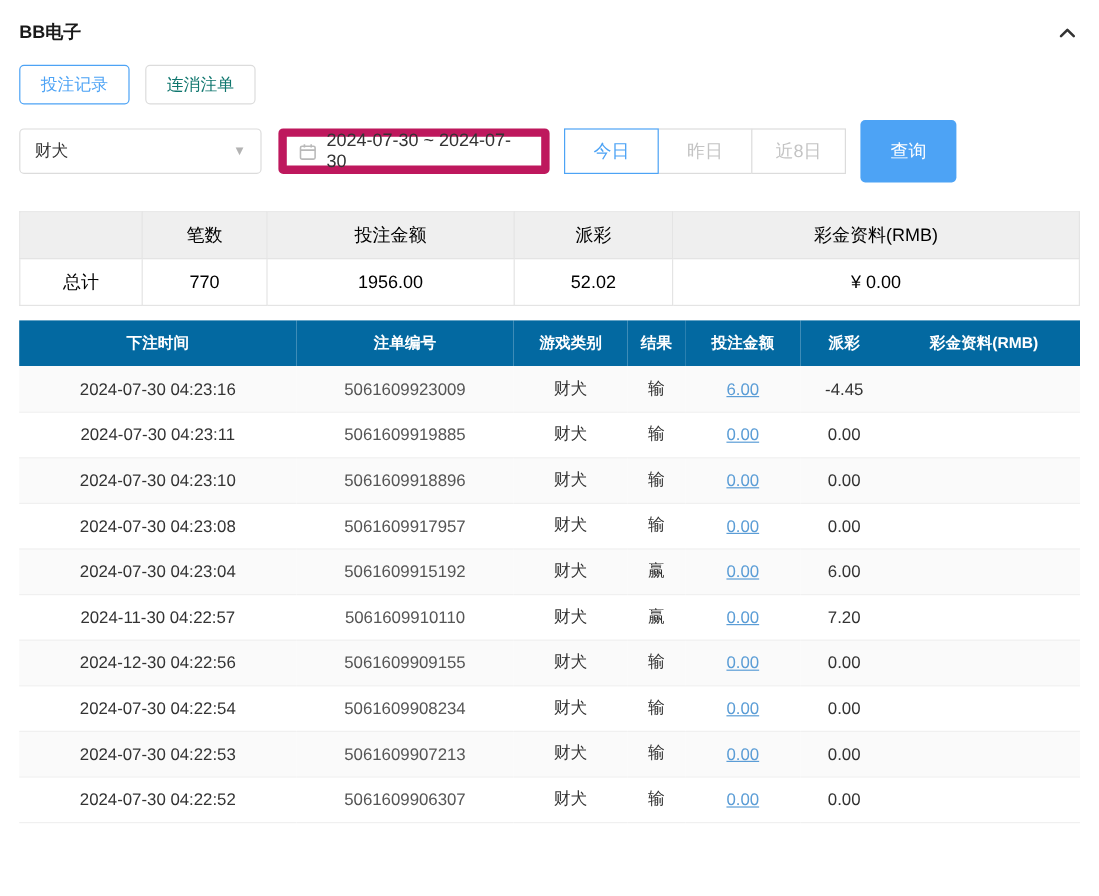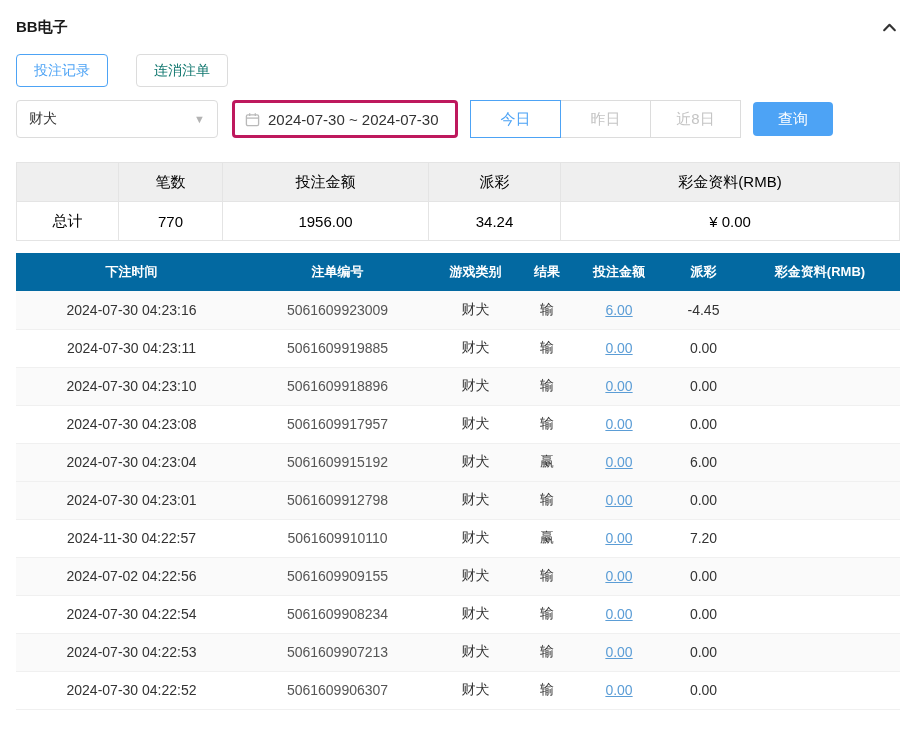--- a/index.html
+++ b/index.html
@@ -8,53 +8,53 @@
     width: 916px; height: 747px; overflow: hidden;
     background: #fff; color: #333;
     font-family: "Liberation Sans", "DejaVu Sans", sans-serif;
   }
   .page { padding: 10px 16px 0 16px; }
 
   .header-row { display: flex; align-items: center; justify-content: space-between; height: 34px; }
   .panel-title { font-size: 15px; font-weight: bold; color: #1a1a1a; }
   .collapse-btn { width: 22px; height: 22px; display: flex; align-items: center; justify-content: center; cursor: pointer; }
 
-  .tabs { display: flex; gap: 28px; margin: 10px 0 13px 0; }
+  .tabs { display: flex; gap: 13px; margin: 10px 0 13px 0; }
   .tab {
     height: 33px; padding: 0 17px; font-size: 14px;
     background: #fff; border: 1px solid #dcdcdc; border-radius: 4px;
     color: #0f766e; display: flex; align-items: center; cursor: pointer;
     font-family: inherit;
   }
   .tab.active { border-color: #4da3f5; color: #4da3f5; }
 
   .filter-row { display: flex; align-items: center; margin-bottom: 24px; }
   .select {
     width: 202px; height: 38px; border: 1px solid #dcdcdc; border-radius: 4px;
     display: flex; align-items: center; justify-content: space-between;
     padding: 0 12px; font-size: 14px; cursor: pointer; background: #fff;
   }
   .caret { color: #b3b3b3; font-size: 11px; }
   .date-input {
     margin-left: 14px; width: 226px; height: 38px;
-    border: 3px solid #be185d; border-radius: 4px;
+    border: 7px solid #be185d; border-radius: 4px;
     display: flex; align-items: center; gap: 8px; padding: 0 10px;
     font-size: 15px; color: #333; cursor: pointer; background: #fff;
   }
   .quick-group { display: flex; margin-left: 12px; }
   .quick-btn {
-    width: 91px; height: 38px; margin-left: -1px;
+    width: 79px; height: 38px; margin-left: -1px;
     background: #fff; border: 1px solid #dcdcdc;
     font-size: 15px; color: #c4c4c4; cursor: pointer; font-family: inherit;
     display: flex; align-items: center; justify-content: center;
   }
   .quick-btn:first-child { margin-left: 0; }
   .quick-btn.active { border-color: #4da3f5; color: #4da3f5; position: relative; z-index: 1; }
   .search-btn {
-    margin-left: 12px; width: 80px; height: 34px;
+    margin-left: 12px; width: 80px; height: 52px;
     background: #4da3f5; color: #fff; border: none; border-radius: 4px;
     font-size: 15px; cursor: pointer; font-family: inherit;
   }
 
   table { border-collapse: collapse; width: 100%; table-layout: fixed; }
 
   .summary-table { font-size: 15px; }
   .summary-table th, .summary-table td {
     border: 1px solid #e4e4e4; height: 39px; text-align: center;
     font-weight: 400; color: #000000; padding: 0 4px;
@@ -133,21 +133,21 @@
         <th>投注金额</th>
         <th>派彩</th>
         <th>彩金资料(RMB)</th>
       </tr>
     </thead>
     <tbody>
       <tr>
         <td>总计</td>
         <td>770</td>
         <td>1956.00</td>
-        <td>34.24</td>
+        <td>52.02</td>
         <td>¥ 0.00</td>
       </tr>
     </tbody>
   </table>
 
   <table class="bet-table">
     <colgroup>
       <col style="width:231px">
         <col style="width:181px">
         <col style="width:95px">
@@ -206,40 +206,31 @@
         </tr>
         <tr class="alt">
           <td class="c-time">2024-07-30 04:23:04</td>
           <td class="c-order">5061609915192</td>
           <td>财犬</td>
           <td>赢</td>
           <td><a class="bet-link">0.00</a></td>
           <td>6.00</td>
           <td></td>
         </tr>
-        <tr class="alt">
-          <td class="c-time">2024-07-30 04:23:01</td>
-          <td class="c-order">5061609912798</td>
-          <td>财犬</td>
-          <td>输</td>
-          <td><a class="bet-link">0.00</a></td>
-          <td>0.00</td>
-          <td></td>
-        </tr>
         <tr>
           <td class="c-time">2024-11-30 04:22:57</td>
           <td class="c-order">5061609910110</td>
           <td>财犬</td>
           <td>赢</td>
           <td><a class="bet-link">0.00</a></td>
           <td>7.20</td>
           <td></td>
         </tr>
         <tr class="alt">
-          <td class="c-time">2024-07-02 04:22:56</td>
+          <td class="c-time">2024-12-30 04:22:56</td>
           <td class="c-order">5061609909155</td>
           <td>财犬</td>
           <td>输</td>
           <td><a class="bet-link">0.00</a></td>
           <td>0.00</td>
           <td></td>
         </tr>
         <tr>
           <td class="c-time">2024-07-30 04:22:54</td>
           <td class="c-order">5061609908234</td>

